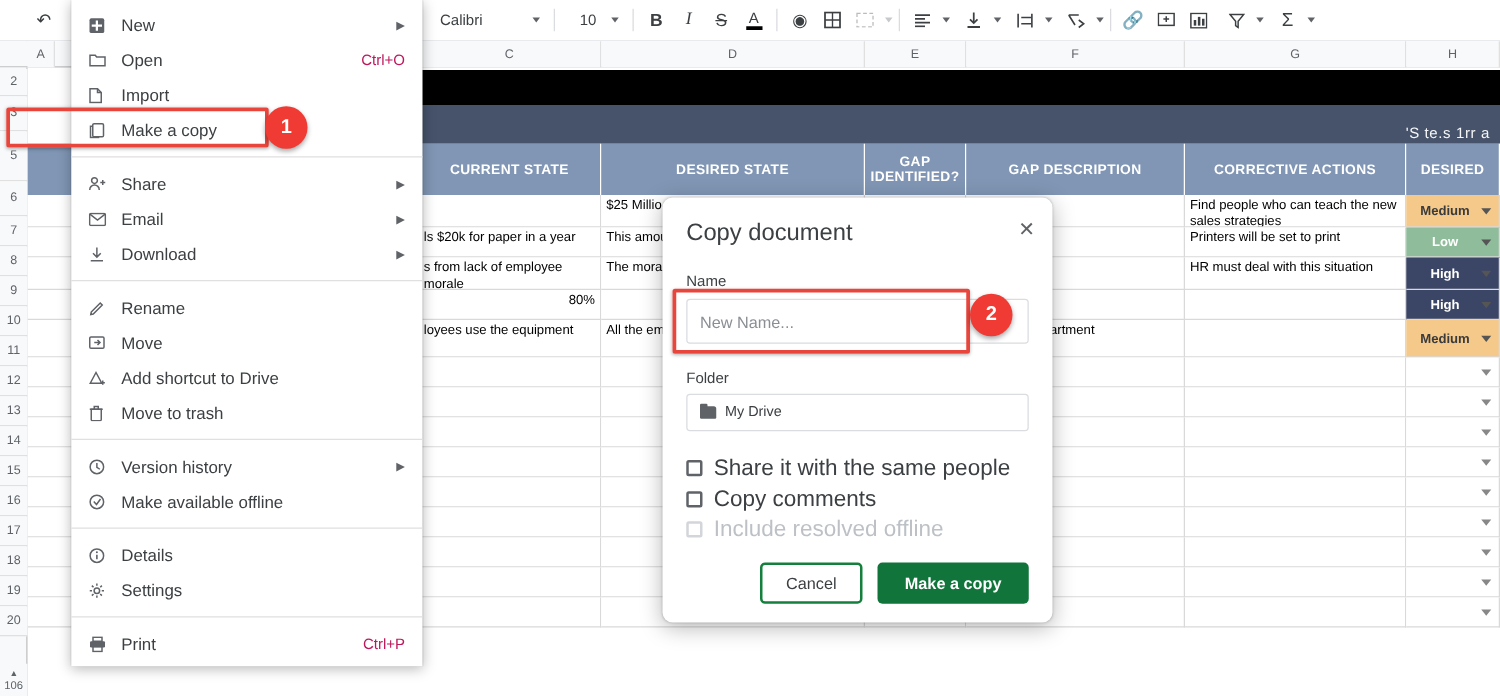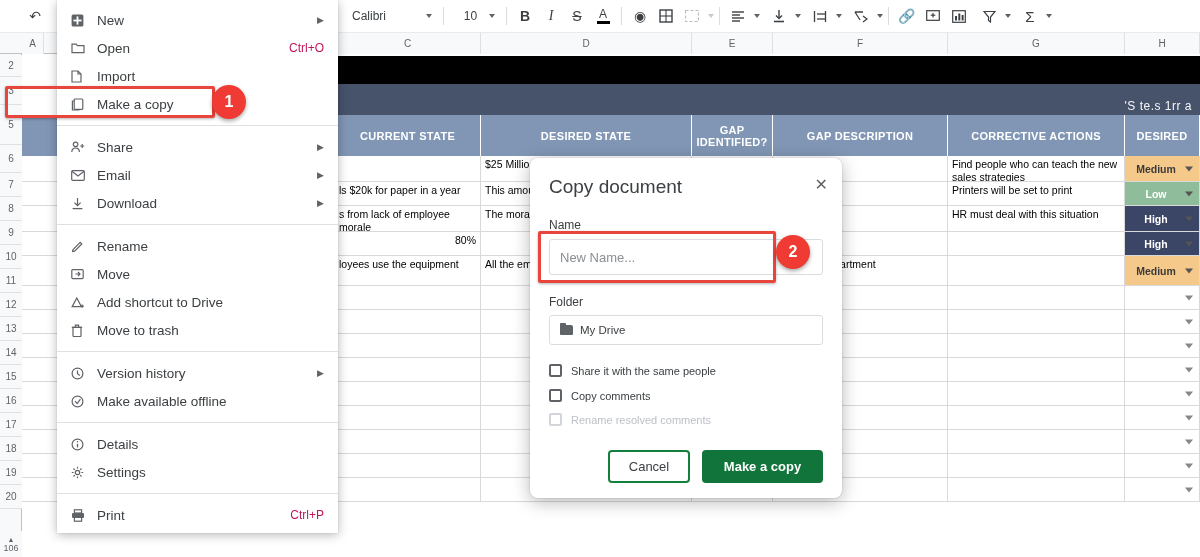--- a/index.html
+++ b/index.html
@@ -150,21 +150,21 @@
   }
   .dlg-folder {
     position:absolute; left:19px; width:274px; height:30px;
     border:1px solid #dadce0; border-radius:3px;
     display:flex; align-items:center; gap:7px; padding:0 10px;
     font-size:11.5px; color:#3c4043; background:#fff;
   }
   .folder-ic { width:13px; height:10px; background:#5f6368; border-radius:1px 2px 1px 1px; position:relative; }
   .folder-ic:before { content:""; position:absolute; left:0; top:-2.5px; width:6px; height:3px;
                       background:#5f6368; border-radius:1px 1px 0 0; }
-  .cbrow { position:absolute; left:19px; display:flex; align-items:center; gap:9px; font-size:11px; color:#3c4043; }
+  .cbrow { position:absolute; left:19px; display:flex; align-items:center; gap:9px; font-size:18px; color:#3c4043; }
   .cbox { width:13px; height:13px; border:2px solid #5f6368; border-radius:2px; background:#fff; }
   .cbrow.dis { color:#bdc1c6; }
   .cbrow.dis .cbox { border-color:#d2d5d9; }
   .btn {
     position:absolute; height:33px; border-radius:4px;
     display:flex; align-items:center; justify-content:center;
     font-size:13px; font-weight:bold;
   }
   .btn.cancel { border:2px solid #15803d; color:#3c4043; background:#fff; font-weight:normal; }
   .btn.primary { background:#11743b; color:#ffffff; }
@@ -667,21 +667,21 @@
     <div class="cbrow" style="top:206px">
       <span class="cbox"></span>
       <span>Share it with the same people</span>
     </div>
     <div class="cbrow" style="top:231px">
       <span class="cbox"></span>
       <span>Copy comments</span>
     </div>
     <div class="cbrow dis" style="top:255px">
       <span class="cbox"></span>
-      <span>Rename resolved comments</span>
+      <span>Include resolved offline</span>
     </div>
 
     <div class="btn cancel" style="left:78px; top:292px; width:82px;">Cancel</div>
     <div class="btn primary" style="left:172px; top:292px; width:121px;">Make a copy</div>
   </div>
 
   <div class="hl-box2"></div>
   <div class="badge" style="left:776px; top:235px;">2</div>
 
 </div>

